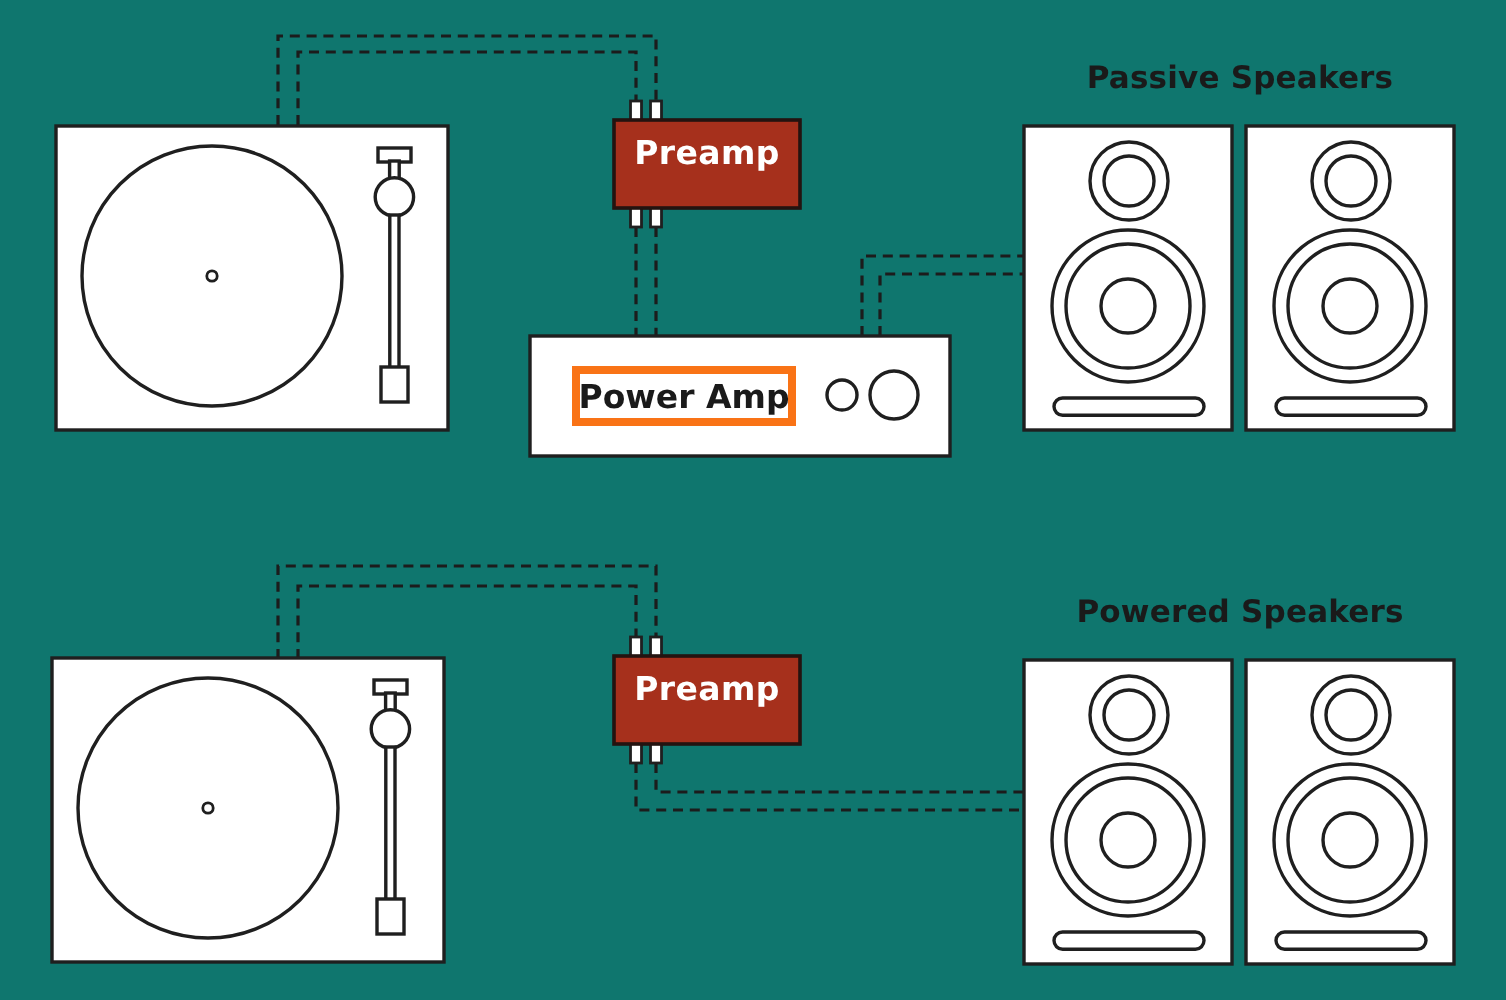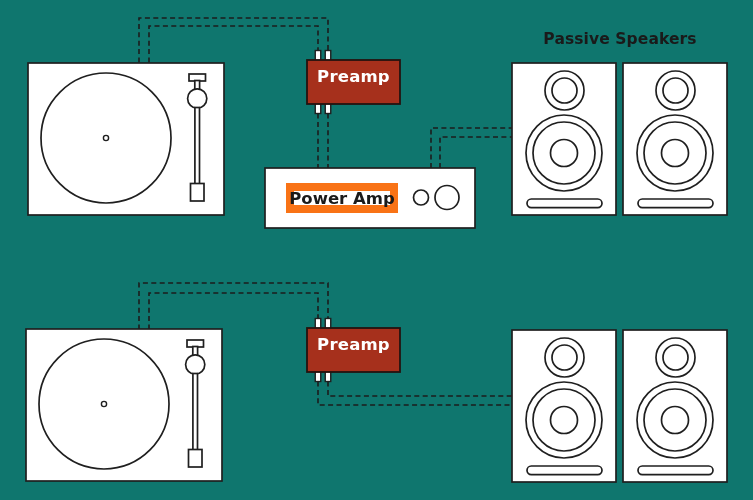--- a/index.html
+++ b/index.html
@@ -27,21 +27,21 @@
     font-size:15.5px; font-weight:bold; color:#1a1a1a;
     letter-spacing:0.1px; white-space:nowrap;
   }
   .preamp-label {
     left:307px; width:93px; height:32px;
     font-size:16.5px; font-weight:bold; color:#ffffff;
     letter-spacing:0.2px;
   }
   .poweramp-label {
     left:286px; top:183px; width:112px; height:30px;
-    border:8px solid #f97316; box-sizing:border-box;
+    border:4px solid #f97316; box-sizing:border-box;
     background:#ffffff;
     font-size:16.5px; font-weight:bold; color:#1a1a1a;
     white-space:nowrap;
   }
 </style>
 </head>
 <body>
 
 <div class="canvas">
 
@@ -131,16 +131,17 @@
       <use href="#speaker" x="623" y="330"></use>
     </g>
   </svg>
 
   <div class="label section-title" style="top:31px">Passive Speakers</div>
 
   <div class="label preamp-label" style="top:60px">Preamp</div>
 
   <div class="label poweramp-label">Power Amp</div>
 
+  <div class="label section-title" style="top:298px">Powered Speakers</div>
 
   <div class="label preamp-label" style="top:328px">Preamp</div>
 
 </div>
 
 </body></html>

